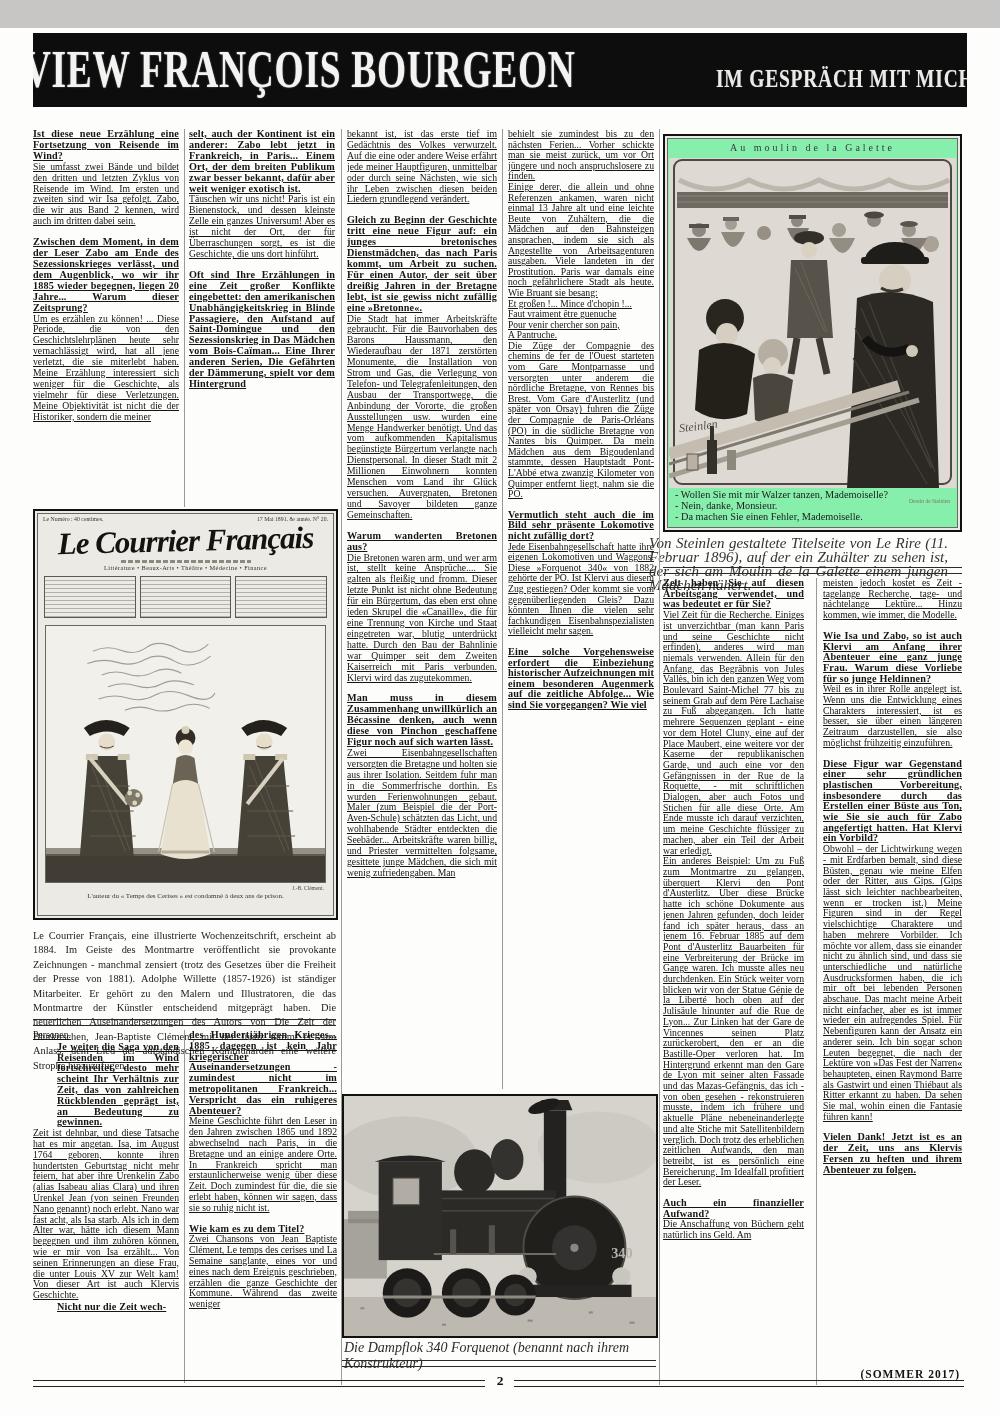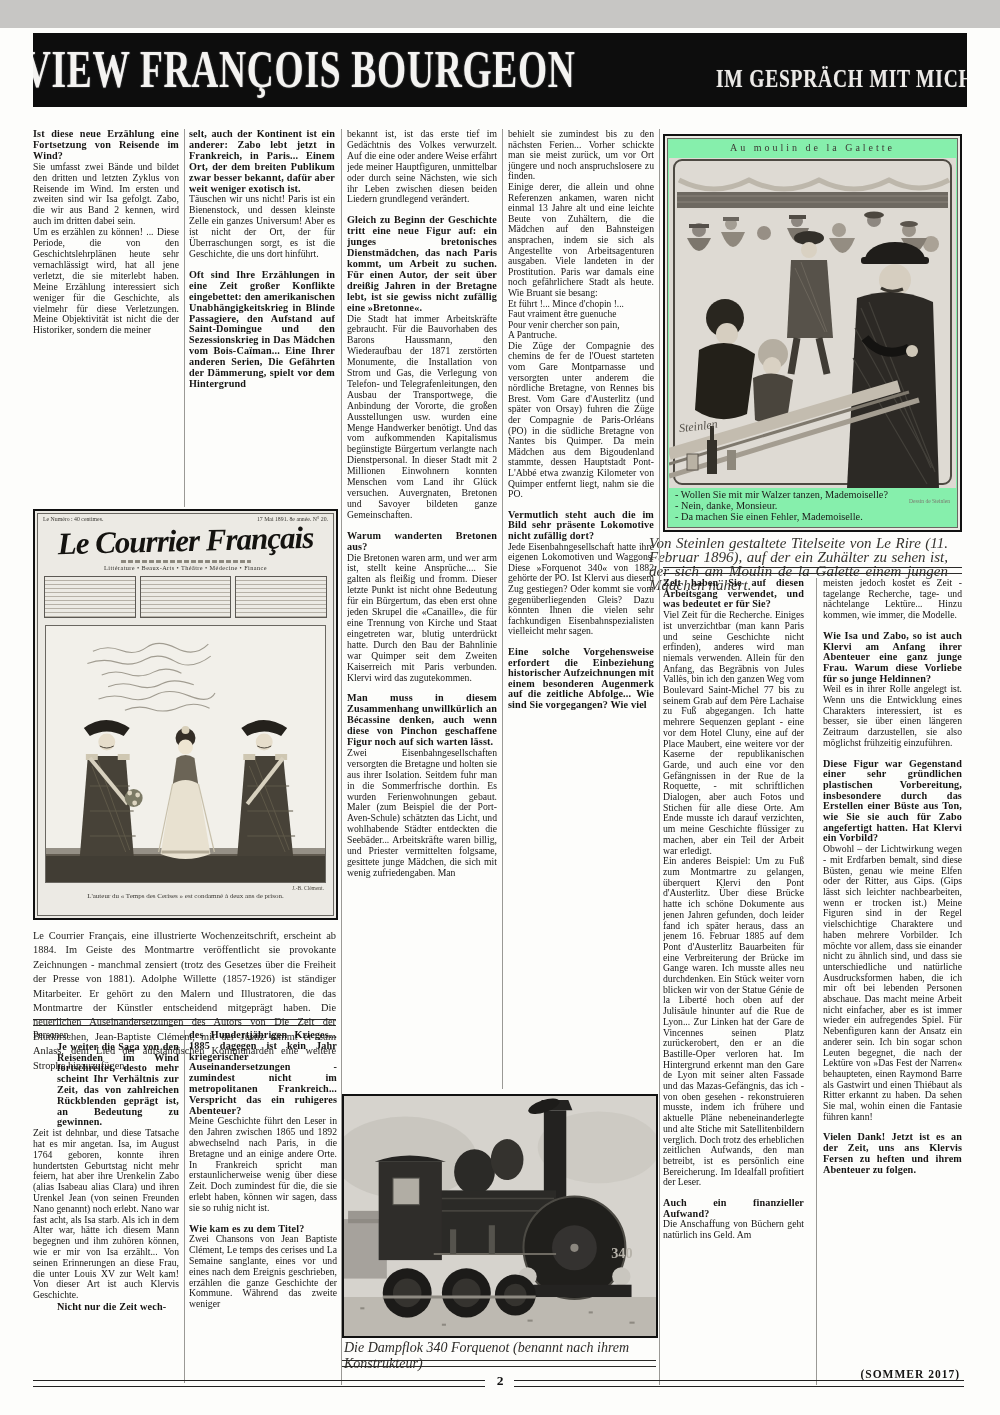--- a/index.html
+++ b/index.html
@@ -10,21 +10,21 @@
   .banner{position:absolute;left:33px;top:33px;width:934px;height:74px;background:#0d0d0d;
           display:flex;align-items:baseline;justify-content:center;overflow:hidden;}
   .banner .row{display:flex;align-items:baseline;gap:10px;white-space:nowrap;margin-top:2px;}
   .btitle{display:inline-block;font-weight:bold;font-size:52px;line-height:70px;color:#f4f3f1;
           transform:scaleX(0.72);transform-origin:center bottom;letter-spacing:1px;
           text-shadow:0 0 2px #777;}
   .bsub{display:inline-block;font-weight:bold;font-size:25px;color:#eceae7;
         transform:scaleX(0.78);transform-origin:left bottom;letter-spacing:1px;text-shadow:0 0 1px #666;}
   
   .col{position:absolute;text-align:justify;font-size:9.7px;line-height:10.9px;overflow:hidden;}
-  .col p{margin:0;}
+  .col p{margin:0;text-decoration:underline;}
   .col p.q{font-weight:bold;margin-top:10px;font-size:10.2px;letter-spacing:.15px;}
   .col p.q.cont{margin-top:0;}
   .col p.q.tight{margin-top:1px;margin-left:24px;}
   .col p.verse{text-align:left;font-size:9.5px;}
   .vrule{position:absolute;width:1px;background:#9a9995;}
   .drule{position:absolute;height:5px;border-top:1.5px solid #2b2a28;border-bottom:1.5px solid #2b2a28;}
   
   .figframe{position:absolute;background:#eceae4;border:2px solid #111;
             box-shadow:inset 0 0 0 2px #eceae4, inset 0 0 0 3px #6a6862;}
   .caption{position:absolute;font-style:italic;color:#35332f;}
@@ -64,20 +64,21 @@
   <header class="banner">
     <div class="row">
       <span class="btitle">INTERVIEW FRANÇOIS BOURGEON</span>
       <span class="bsub">IM GESPRÄCH MIT MICHEL THIÉBAUT</span>
     </div>
   </header>
 
   <section class="col" style="left:33px;top:129px;width:146px;height:378px">
     <p class="q cont">Ist diese neue Erzählung eine Fortsetzung von Reisende im Wind?</p>
     <p class="a">Sie umfasst zwei Bände und bildet den dritten und letzten Zyklus von Reisende im Wind. Im ersten und zweiten sind wir Isa gefolgt. Zabo, die wir aus Band 2 kennen, wird auch im dritten dabei sein.</p>
+    <p class="q">Zwischen dem Moment, in dem der Leser Zabo am Ende des Sezessionskrieges verlässt, und dem Augenblick, wo wir ihr 1885 wieder begegnen, liegen 20 Jahre... Warum dieser Zeitsprung?</p>
     <p class="a">Um es erzählen zu können! ... Diese Periode, die von den Geschichtslehrplänen heute sehr vernachlässigt wird, hat all jene verletzt, die sie miterlebt haben. Meine Erzählung interessiert sich weniger für die Geschichte, als vielmehr für diese Verletzungen. Meine Objektivität ist nicht die der Historiker, sondern die meiner</p>
   </section>
 
   <section class="col" style="left:189px;top:129px;width:146px;height:378px">
     <p class="q cont">selt, auch der Kontinent ist ein anderer: Zabo lebt jetzt in Frankreich, in Paris... Einem Ort, der dem breiten Publikum zwar besser bekannt, dafür aber weit weniger exotisch ist.</p>
     <p class="a">Täuschen wir uns nicht! Paris ist ein Bienenstock, und dessen kleinste Zelle ein ganzes Universum! Aber es ist nicht der Ort, der für Überraschungen sorgt, es ist die Geschichte, die uns dort hinführt.</p>
     <p class="q">Oft sind Ihre Erzählungen in eine Zeit großer Konflikte eingebettet: den amerikanischen Unabhängigkeitskrieg in Blinde Passagiere, den Aufstand auf Saint-Domingue und den Sezessionskrieg in Das Mädchen vom Bois-Caïman... Eine Ihrer anderen Serien, Die Gefährten der Dämmerung, spielt vor dem Hintergrund</p>
   </section>
 
   <section class="col" style="left:347px;top:129px;width:150px;height:957px">
@@ -86,21 +87,21 @@
     <p class="a">Die Stadt hat immer Arbeitskräfte gebraucht. Für die Bauvorhaben des Barons Haussmann, den Wiederaufbau der 1871 zerstörten Monumente, die Installation von Strom und Gas, die Verlegung von Telefon- und Telegrafenleitungen, den Ausbau der Transportwege, die Anbindung der Vororte, die großen Ausstellungen usw. wurden eine Menge Handwerker benötigt. Und das vom aufkommenden Kapitalismus begünstigte Bürgertum verlangte nach Dienstpersonal. In dieser Stadt mit 2 Millionen Einwohnern konnten Menschen vom Land ihr Glück versuchen. Auvergnaten, Bretonen und Savoyer bildeten ganze Gemeinschaften.</p>
     <p class="q">Warum wanderten Bretonen aus?</p>
     <p class="a">Die Bretonen waren arm, und wer arm ist, stellt keine Ansprüche.... Sie galten als fleißig und fromm. Dieser letzte Punkt ist nicht ohne Bedeutung für ein Bürgertum, das eben erst ohne jeden Skrupel die «Canaille», die für eine Trennung von Kirche und Staat eingetreten war, blutig unterdrückt hatte. Durch den Bau der Bahnlinie war Quimper seit dem Zweiten Kaiserreich mit Paris verbunden. Klervi wird das zugutekommen.</p>
     <p class="q">Man muss in diesem Zusammenhang unwillkürlich an Bécassine denken, auch wenn diese von Pinchon geschaffene Figur noch auf sich warten lässt.</p>
     <p class="a">Zwei Eisenbahngesellschaften versorgten die Bretagne und holten sie aus ihrer Isolation. Seitdem fuhr man in die Sommerfrische dorthin. Es wurden Ferienwohnungen gebaut. Maler (zum Beispiel die der Port-Aven-Schule) schätzten das Licht, und wohlhabende Städter entdeckten die Seebäder... Arbeitskräfte waren billig, und Priester vermittelten folgsame, gesittete junge Mädchen, die sich mit wenig zufriedengaben. Man</p>
   </section>
 
   <section class="col" style="left:508px;top:129px;width:146px;height:951px;line-height:10.6px">
     <p class="a">behielt sie zumindest bis zu den nächsten Ferien... Vorher schickte man sie meist zurück, um vor Ort jüngere und noch anspruchslosere zu finden.</p>
     <p class="a">Einige derer, die allein und ohne Referenzen ankamen, waren nicht einmal 13 Jahre alt und eine leichte Beute von Zuhältern, die die Mädchen auf den Bahnsteigen ansprachen, indem sie sich als Angestellte von Arbeitsagenturen ausgaben. Viele landeten in der Prostitution. Paris war damals eine noch gefährlichere Stadt als heute. Wie Bruant sie besang:</p>
-    <p class="verse">Et führt !... Mince d'chopin !...</p>
+    <p class="verse">Et großen !... Mince d'chopin !...</p>
     <p class="verse">Faut vraiment être guenuche</p>
     <p class="verse">Pour venir chercher son pain,</p>
     <p class="verse">A Pantruche.</p>
     <p class="a">Die Züge der Compagnie des chemins de fer de l'Ouest starteten vom Gare Montparnasse und versorgten unter anderem die nördliche Bretagne, von Rennes bis Brest. Vom Gare d'Austerlitz (und später von Orsay) fuhren die Züge der Compagnie de Paris-Orléans (PO) in die südliche Bretagne von Nantes bis Quimper. Da mein Mädchen aus dem Bigoudenland stammte, dessen Hauptstadt Pont-L'Abbé etwa zwanzig Kilometer von Quimper entfernt liegt, nahm sie die PO.</p>
     <p class="q">Vermutlich steht auch die im Bild sehr präsente Lokomotive nicht zufällig dort?</p>
     <p class="a">Jede Eisenbahngesellschaft hatte ihre eigenen Lokomotiven und Waggons. Diese »Forquenot 340« von 1882 gehörte der PO. Ist Klervi aus diesem Zug gestiegen? Oder kommt sie vom gegenüberliegenden Gleis? Dazu könnten Ihnen die vielen sehr fachkundigen Eisenbahnspezialisten vielleicht mehr sagen.</p>
     <p class="q">Eine solche Vorgehensweise erfordert die Einbeziehung historischer Aufzeichnungen mit einem besonderen Augenmerk auf die zeitliche Abfolge... Wie sind Sie vorgegangen? Wie viel</p>
   </section>
 
   <figure class="figframe" style="left:33px;top:509px;width:301px;height:407px;margin:0">

